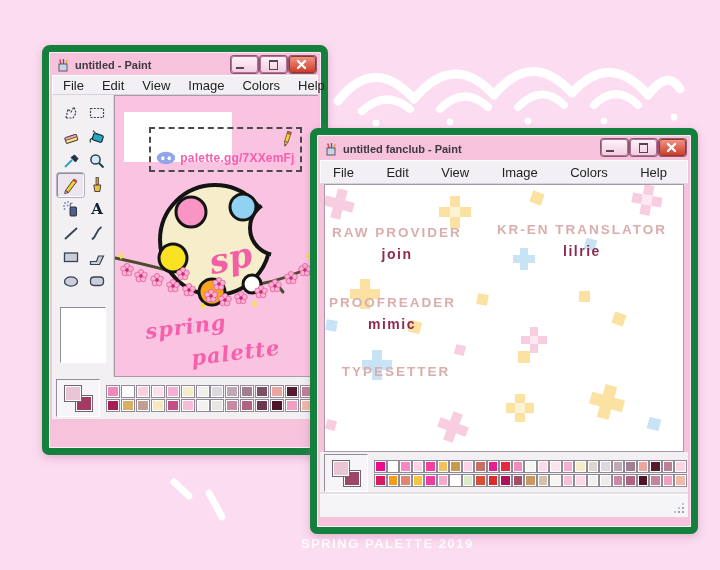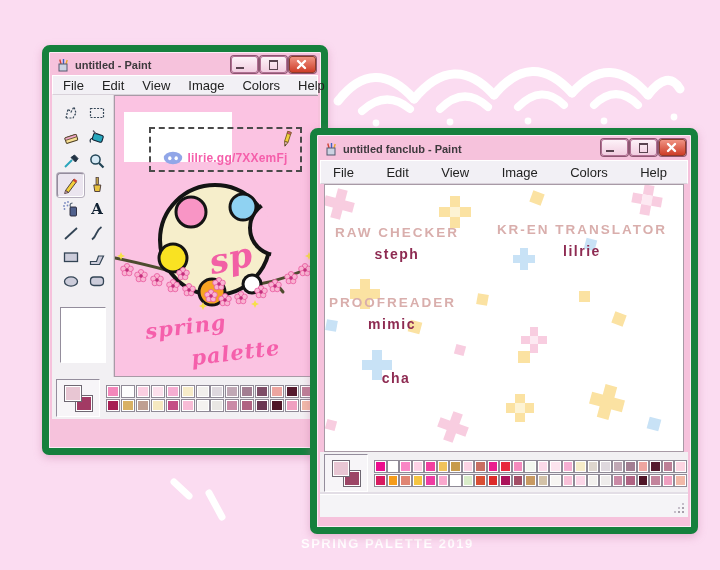--- a/index.html
+++ b/index.html
@@ -331,21 +331,21 @@
           </g>
         </svg>
 
         <div class="abs" id="selection">
           <div class="sel-row">
             <svg width="20" height="14" viewBox="0 0 20 14">
               <ellipse cx="10" cy="7" rx="9.2" ry="6.2" fill="#91a6e8"></ellipse>
               <ellipse cx="6.8" cy="7.3" rx="1.7" ry="2" fill="#ffffff"></ellipse>
               <ellipse cx="13.2" cy="7.3" rx="1.7" ry="2" fill="#ffffff"></ellipse>
             </svg>
-            <span id="discord-link-text">lilrie.gg/7XXemFj</span>
+            <span id="discord-link-text">palette.gg/7XXemFj</span>
           </div>
           <svg id="sel-pencil" viewBox="0 0 16 18">
             <g transform="rotate(18 8 9)">
               <rect x="6.4" y="1.5" width="3.6" height="10.5" fill="#f3cf3c" stroke="#70591f" stroke-width="0.8"></rect>
               <rect x="6.4" y="1.5" width="3.6" height="2.2" fill="#e05575" stroke="#70591f" stroke-width="0.6"></rect>
               <path d="M6.4 12 L8.2 16.5 L10 12 Z" fill="#eebcc8" stroke="#70591f" stroke-width="0.8"></path>
               <path d="M7.6 14.6 L8.2 16.5 L9 14.6 Z" fill="#333333"></path>
             </g>
           </svg>
         </div>
@@ -490,33 +490,33 @@
             <div class="bar" style="left:9.333333333333334px;top:18.666666666666668px;width:9.333333333333334px;height:9.333333333333334px;background:#fbe2a2"></div>
           </div>
           <div class="deco" style="left: 113px; top: 227px; width: 30px; height: 30px; transform: rotate(20deg);">
             <div class="bar" style="left:0;top:10px;width:30px;height:10px;background:#f8cde0"></div>
             <div class="bar" style="left:10px;top:0;width:10px;height:30px;background:#f8cde0"></div>
           </div>
           <div class="deco" style="left: 1px; top: 235px; width: 10px; height: 10px; transform: rotate(15deg); background: rgb(248, 205, 224);"></div>
           <div class="deco" style="left: 323px; top: 233px; width: 12px; height: 12px; transform: rotate(15deg); background: rgb(200, 226, 246);"></div>
         </div>
       <div class="role" id="role-0">
-        <div class="rtitle">RAW CHECKER</div>
-        <div class="rname">steph</div>
+        <div class="rtitle">RAW PROVIDER</div>
+        <div class="rname">join</div>
       </div>
       <div class="role" id="role-2">
         <div class="rtitle">PROOFREADER</div>
         <div class="rname">mimic</div>
       </div>
       <div class="role" id="role-1">
         <div class="rtitle">KR-EN TRANSLATOR</div>
         <div class="rname">lilrie</div>
       </div>
       <div class="role" id="role-4">
-        <div class="rname">cha</div>
+        <div class="rtitle">TYPESETTER</div>
       </div>
     </div>
     <div class="palettebar">
       <div class="colorbox">
         <span class="cb-back" style="background: rgb(156, 69, 102);"></span>
         <span class="cb-front" style="background: rgb(232, 198, 211);"></span>
       </div>
       <div class="swatches">
           <div class="swatch-row">
             <span class="swatch" style="background: rgb(236, 12, 142);"></span>

